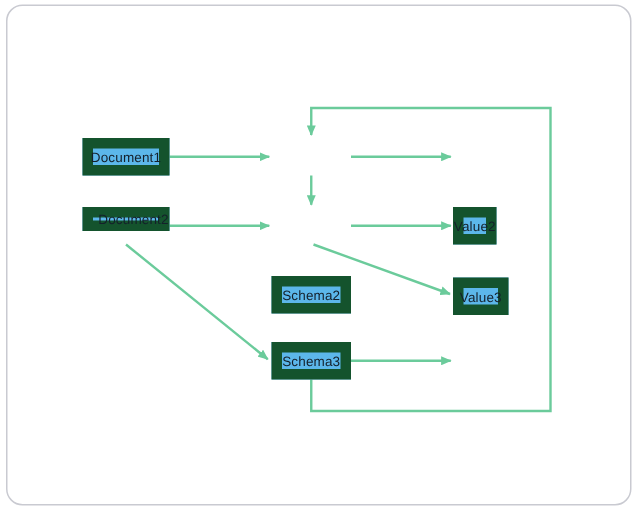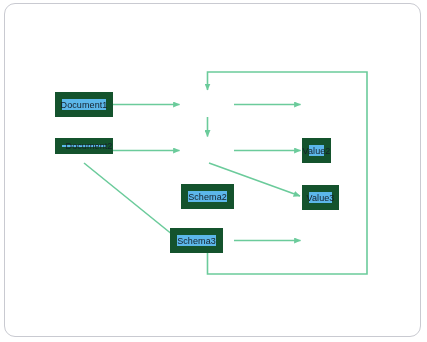--- a/index.html
+++ b/index.html
@@ -88,21 +88,21 @@
 
   <div class="node" style="left:55px; top:138px; width:58px; height:16px;padding-left:10px;">
     <span>Document2</span>
   </div>
 
 
   <div class="node" style="left:181px; top:138px; width:53px; height:25px;margin-top:46px;">
     <span>Schema2</span>
   </div>
 
-  <div class="node" style="left:170px; top:228px; width:53px; height:25px;">
+  <div class="node" style="left:181px; top:228px; width:53px; height:25px;">
     <span>Schema3</span>
   </div>
 
 
   <div class="node" style="left:302px; top:138px; width:29px; height:25px;">
     <span>Value2</span>
   </div>
 
   <div class="node" style="left:302px; top:185px; width:37px; height:25px;">
     <span>Value3</span>

